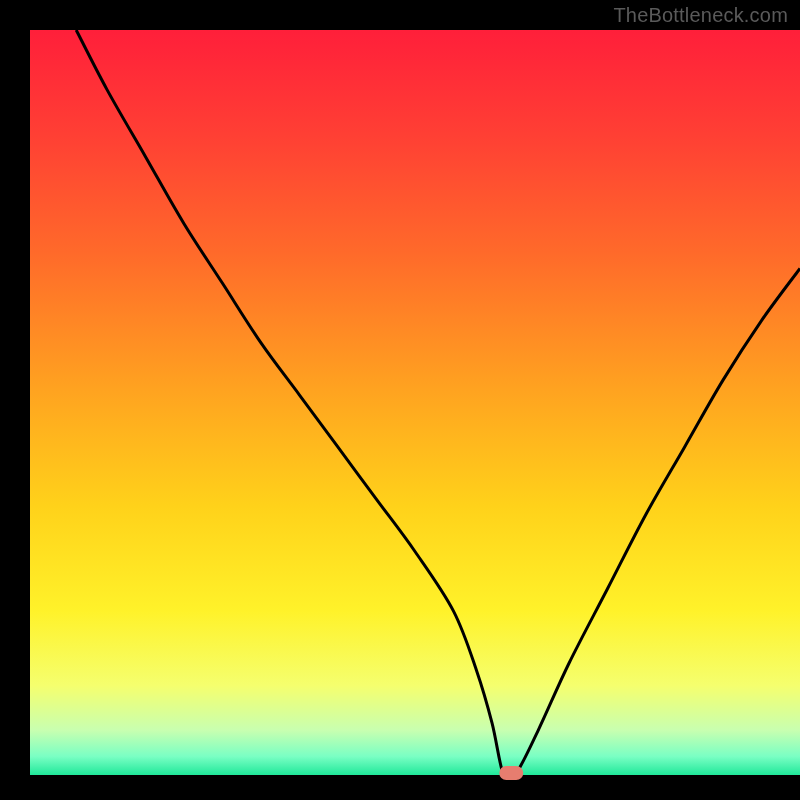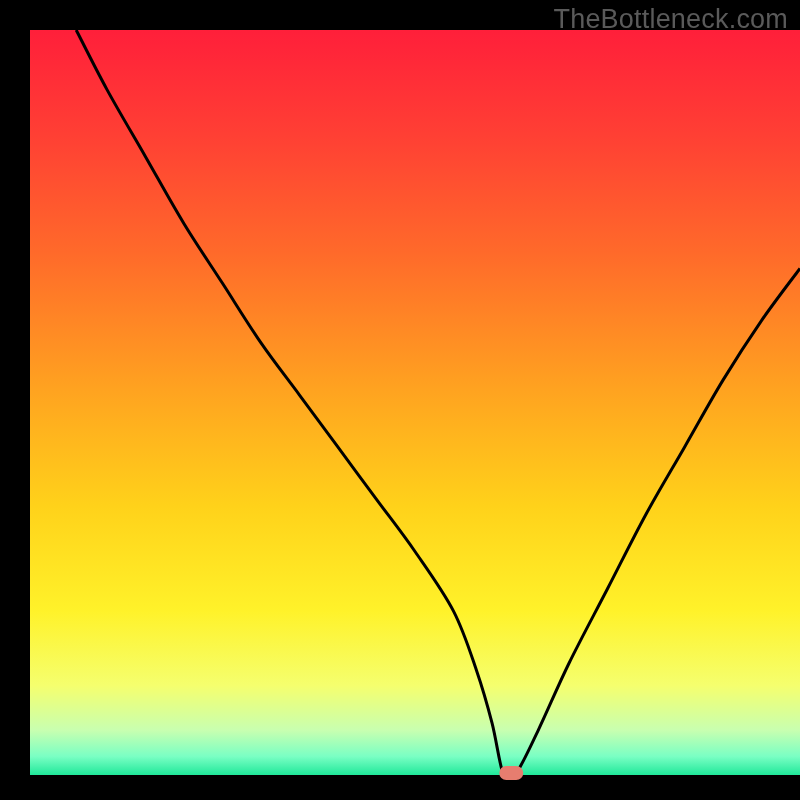--- a/index.html
+++ b/index.html
@@ -14,21 +14,21 @@
     position: relative;
     width: 800px;
     height: 800px;
     background: #000;
   }
   .watermark {
     position: absolute;
     top: 4px;
     right: 12px;
     font-family: Arial, Helvetica, sans-serif;
-    font-size: 27px;
+    font-size: 20px;
     color: #5a5a5a;
     font-weight: 500;
     letter-spacing: 0.2px;
   }
   svg {
     position: absolute;
     top: 0;
     left: 0;
   }
 </style>

